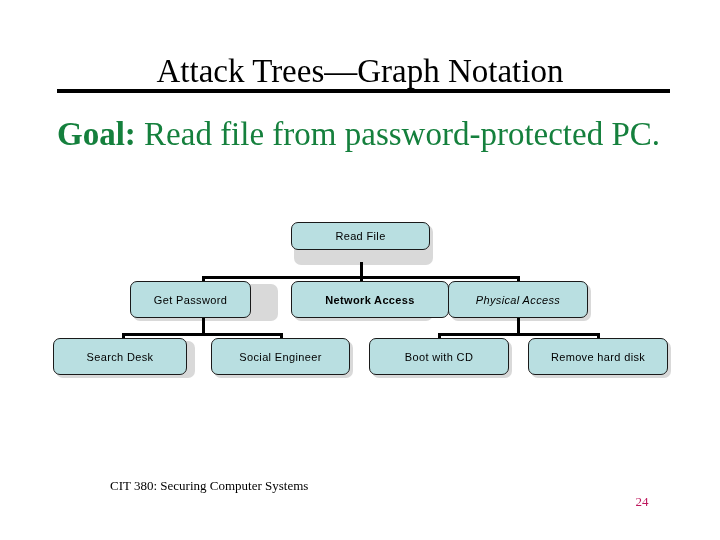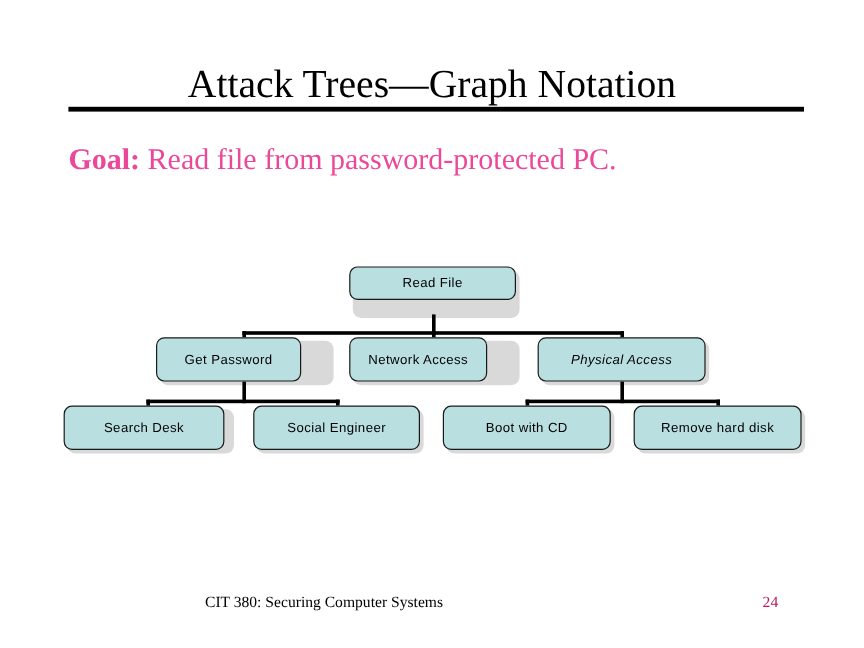--- a/index.html
+++ b/index.html
@@ -43,23 +43,23 @@
     background: #000000;
   }
 
   
   #goal-line {
     position: absolute;
     left: 57px;
     top: 118px;
     width: 620px;
     font-family: "Liberation Serif", serif;
-    font-size: 25px;
+    font-size: 33px;
     line-height: 32px;
-    color: #ec4899;
+    color: #15803d;
     white-space: nowrap;
   }
   #goal-line .goal-label {
     font-weight: bold;
   }
   #goal-line .goal-text {
     font-weight: normal;
   }
 
   
@@ -97,23 +97,23 @@
     background: #000000;
     z-index: 2;
   }
   .conn-h { height: 3px; }
   .conn-v { width: 3px; }
 
   
   #footer-text {
     position: absolute;
     left: 110px;
-    top: 494px;
+    top: 478px;
     width: 320px;
-    text-align: center;
+    text-align: left;
     font-family: "Liberation Serif", serif;
     font-size: 13px;
     color: #000000;
     white-space: nowrap;
   }
   #page-number {
     position: absolute;
     left: 612px;
     top: 494px;
     width: 60px;
@@ -151,21 +151,21 @@
       <div class="conn conn-v" style="left: 597px; top: 333px; height: 5px;"></div>
       <div class="node-shadow" style="left: 294px; top: 225px; width: 139px; height: 40px;"></div>
       <div class="node" style="left: 291px; top: 222px; width: 139px; height: 28px;">
         <span>Read File</span>
       </div>
       <div class="node-shadow" style="left: 133px; top: 284px; width: 145px; height: 37px;"></div>
       <div class="node" style="left: 130px; top: 281px; width: 121px; height: 37px; justify-content: center;">
         <span>Get Password</span>
       </div>
       <div class="node-shadow" style="left: 294px; top: 284px; width: 139px; height: 37px;"></div>
-      <div class="node" style="left: 291px; top: 281px; width: 115px; height: 37px;">
+      <div class="node" style="left: 291px; top: 281px; width: 158px; height: 37px; font-weight: bold;">
         <span>Network Access</span>
       </div>
       <div class="node-shadow" style="left: 451px; top: 284px; width: 140px; height: 37px;"></div>
       <div class="node" style="left: 448px; top: 281px; width: 140px; height: 37px; font-style: italic;">
         <span>Physical Access</span>
       </div>
       <div class="node-shadow" style="left: 56px; top: 341px; width: 139px; height: 37px;"></div>
       <div class="node" style="left: 53px; top: 338px; width: 134px; height: 37px;">
         <span>Search Desk</span>
       </div>

